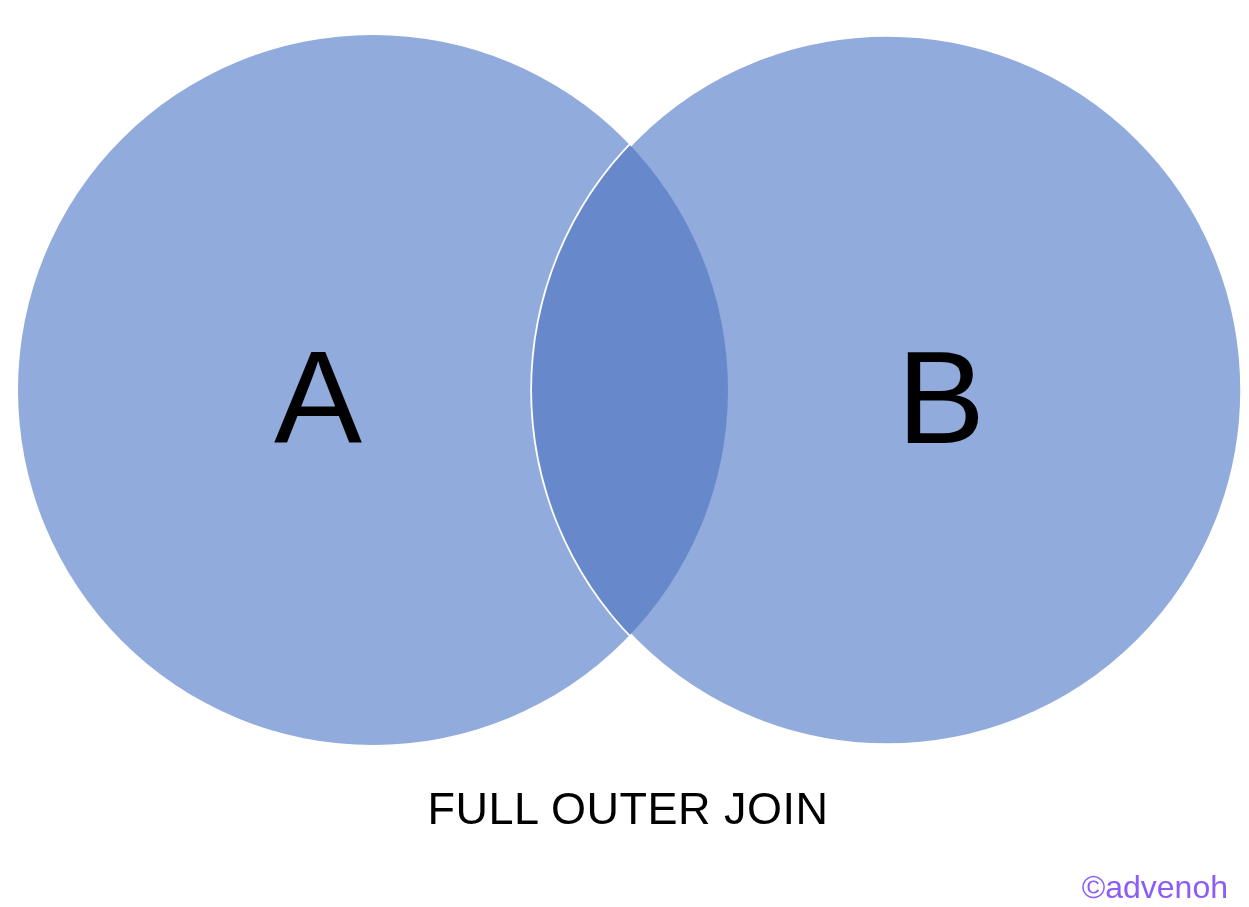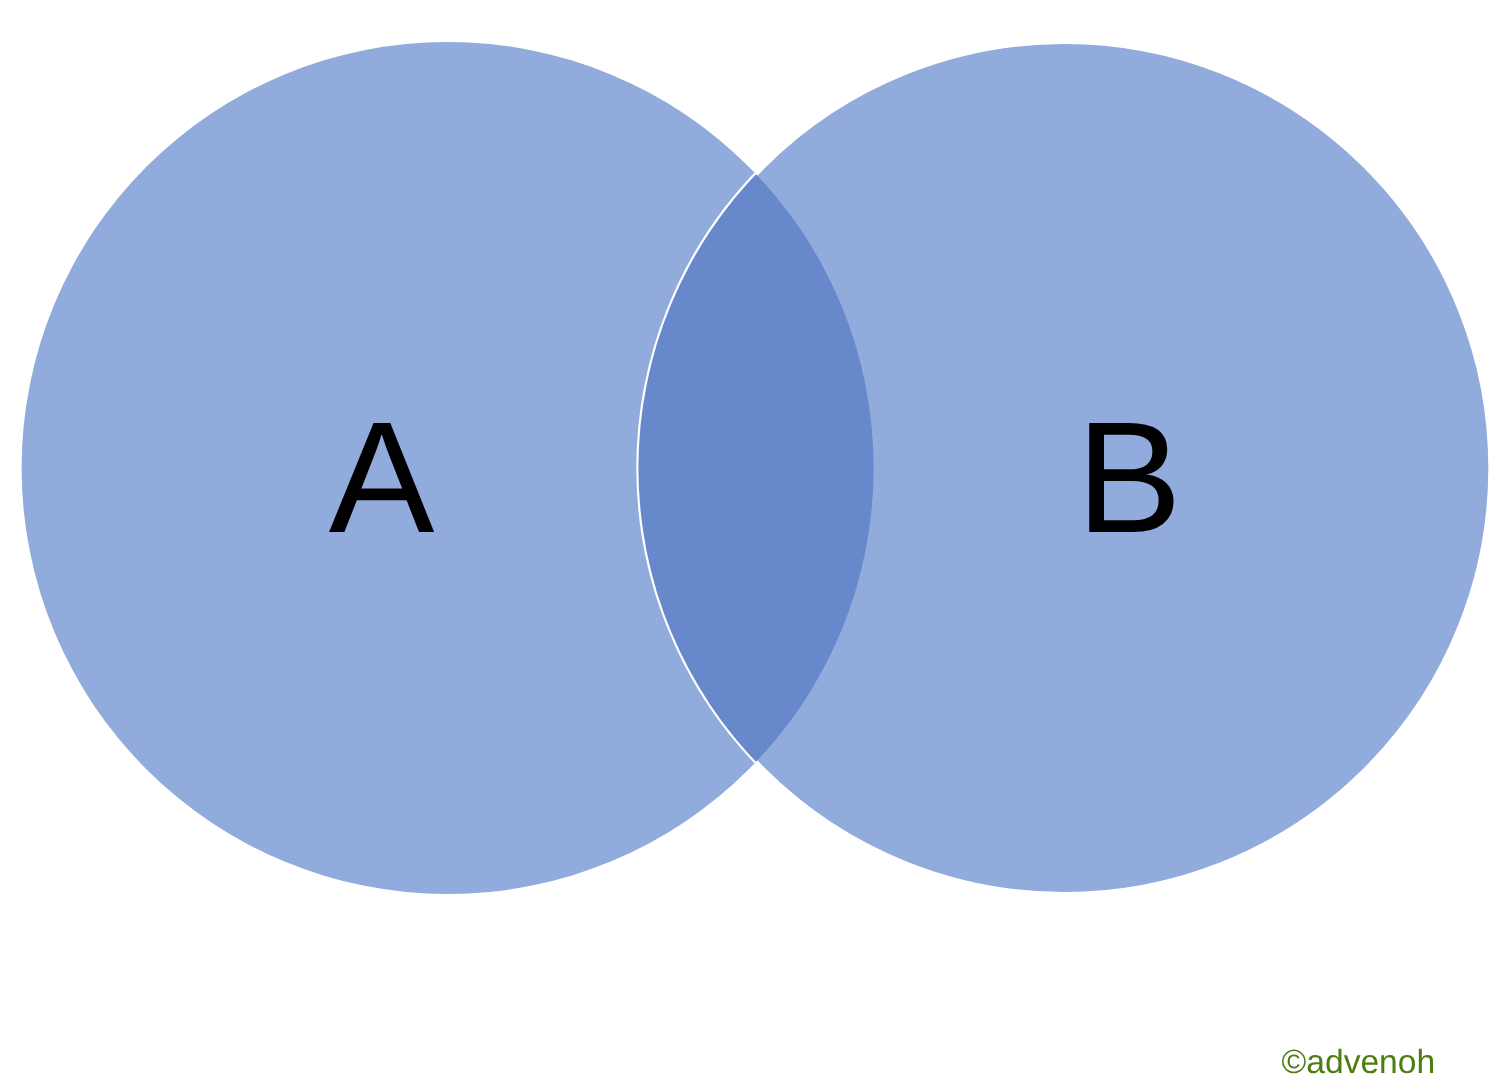--- a/index.html
+++ b/index.html
@@ -42,25 +42,25 @@
     top: 808px;
     transform: translate(-50%, -50%);
     font-size: 45px;
     line-height: 1;
     letter-spacing: 0.5px;
     color: #000000;
     white-space: nowrap;
   }
   .watermark {
     position: absolute;
-    right: 53px;
+    right: 21px;
     top: 871px;
-    font-size: 28px;
+    font-size: 32px;
     line-height: 1;
-    color: #4d7c0f;
+    color: #8b5cf6;
     white-space: nowrap;
   }
 </style>
 </head>
 <body>
 
 <div class="canvas">
 
   <svg class="venn-svg" width="1249" height="907" viewBox="0 0 1249 907">
     <defs>
@@ -75,16 +75,17 @@
 
     <g clip-path="url(#clip-circle-a)">
       <circle cx="887" cy="390" r="355" fill="#6789CB"></circle>
     </g>
   </svg>
 
   <div class="set-label set-label-a">A</div>
 
   <div class="set-label set-label-b">B</div>
 
+  <div class="diagram-title">FULL OUTER JOIN</div>
 
   <div class="watermark">©advenoh</div>
 
 </div>
 
 </body></html>

